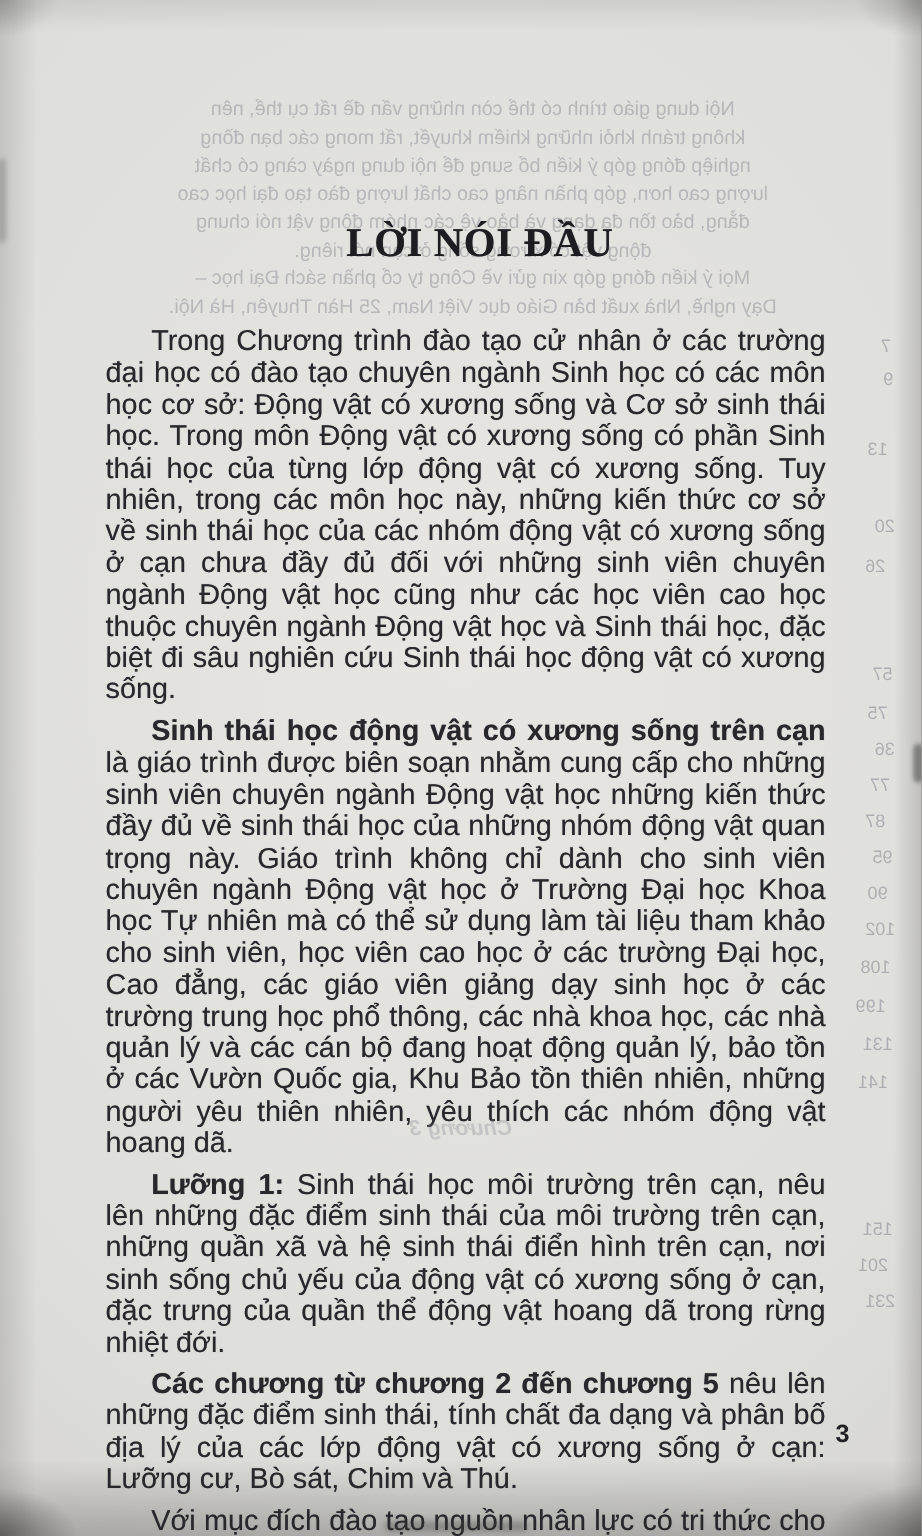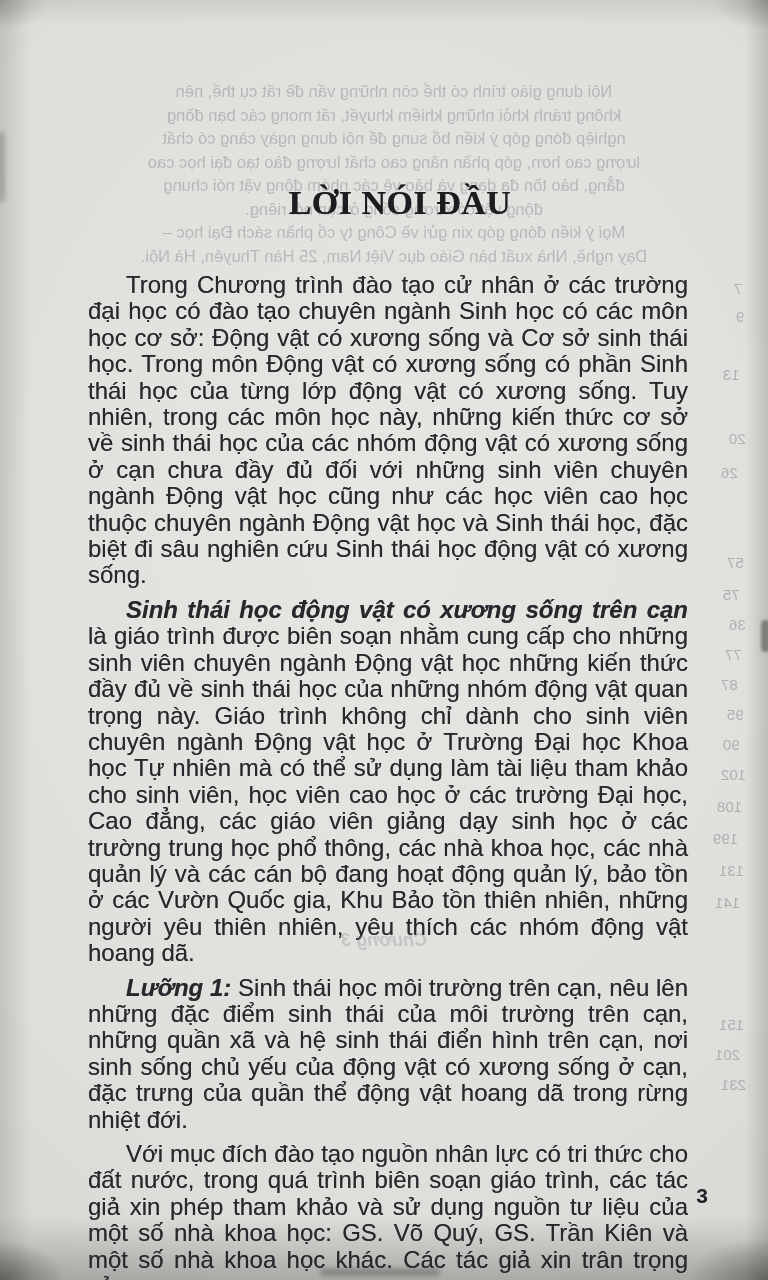--- a/index.html
+++ b/index.html
@@ -42,21 +42,21 @@
     font-family:"Liberation Serif",serif;
     font-size:34px;font-weight:700;letter-spacing:.5px;color:#1d1d21;
     text-shadow:0 0 .6px rgba(30,30,34,.6);
   }
   .body-text{
     position:absolute;top:272px;left:88px;width:600px;
     font-size:24px;line-height:26.4px;text-align:justify;
     color:#27272c;text-shadow:0 0 .6px rgba(42,42,46,.55);
   }
   .para{margin:0 0 8px;text-indent:38px;}
-  .lead{font-weight:700;font-style:italic;}
+  .lead{font-weight:700;}
   .page-number{
     position:absolute;right:60px;bottom:72px;
     font-size:21px;font-weight:700;color:#222226;
   }
   .smudge-right{
     position:absolute;right:-2px;top:620px;width:9px;height:32px;
     background:rgba(60,60,58,.5);filter:blur(1.6px);border-radius:4px;
   }
   .smudge-left{
     position:absolute;left:-2px;top:132px;width:7px;height:70px;
@@ -82,20 +82,21 @@
     <div class="bleed-line">Mọi ý kiến đóng góp xin gửi về Công ty cổ phần sách Đại học –</div>
     <div class="bleed-line">Dạy nghề, Nhà xuất bản Giáo dục Việt Nam, 25 Hàn Thuyên, Hà Nội.</div>
   </div>
 
   <h1 class="title">LỜI NÓI ĐẦU</h1>
 
   <div class="body-text">
     <p class="para"><span class="lead"></span><span>Trong Chương trình đào tạo cử nhân ở các trường đại học có đào tạo chuyên ngành Sinh học có các môn học cơ sở: Động vật có xương sống và Cơ sở sinh thái học. Trong môn Động vật có xương sống có phần Sinh thái học của từng lớp động vật có xương sống. Tuy nhiên, trong các môn học này, những kiến thức cơ sở về sinh thái học của các nhóm động vật có xương sống ở cạn chưa đầy đủ đối với những sinh viên chuyên ngành Động vật học cũng như các học viên cao học thuộc chuyên ngành Động vật học và Sinh thái học, đặc biệt đi sâu nghiên cứu Sinh thái học động vật có xương sống.</span></p>
     <p class="para"><span class="lead">Sinh thái học động vật có xương sống trên cạn</span><span> là giáo trình được biên soạn nhằm cung cấp cho những sinh viên chuyên ngành Động vật học những kiến thức đầy đủ về sinh thái học của những nhóm động vật quan trọng này. Giáo trình không chỉ dành cho sinh viên chuyên ngành Động vật học ở Trường Đại học Khoa học Tự nhiên mà có thể sử dụng làm tài liệu tham khảo cho sinh viên, học viên cao học ở các trường Đại học, Cao đẳng, các giáo viên giảng dạy sinh học ở các trường trung học phổ thông, các nhà khoa học, các nhà quản lý và các cán bộ đang hoạt động quản lý, bảo tồn ở các Vườn Quốc gia, Khu Bảo tồn thiên nhiên, những người yêu thiên nhiên, yêu thích các nhóm động vật hoang dã.</span></p>
     <p class="para"><span class="lead">Lưỡng 1:</span><span> Sinh thái học môi trường trên cạn, nêu lên những đặc điểm sinh thái của môi trường trên cạn, những quần xã và hệ sinh thái điển hình trên cạn, nơi sinh sống chủ yếu của động vật có xương sống ở cạn, đặc trưng của quần thể động vật hoang dã trong rừng nhiệt đới.</span></p>
+    <p class="para"><span class="lead">Các chương từ chương 2 đến chương 5</span><span> nêu lên những đặc điểm sinh thái, tính chất đa dạng và phân bố địa lý của các lớp động vật có xương sống ở cạn: Lưỡng cư, Bò sát, Chim và Thú.</span></p>
     <p class="para"><span class="lead"></span><span>Với mục đích đào tạo nguồn nhân lực có tri thức cho đất nước, trong quá trình biên soạn giáo trình, các tác giả xin phép tham khảo và sử dụng nguồn tư liệu của một số nhà khoa học: GS. Võ Quý, GS. Trần Kiên và một số nhà khoa học khác. Các tác giả xin trân trọng cảm ơn.</span></p>
   </div>
 
   <div class="bleed-center">Chương 3</div>
 
   <div>
     <span class="margin-num" style="top:280px;right:26px">7</span>
     <span class="margin-num" style="top:308px;right:24px">9</span>
     <span class="margin-num" style="top:366px;right:28px">13</span>
     <span class="margin-num" style="top:430px;right:22px">20</span>

